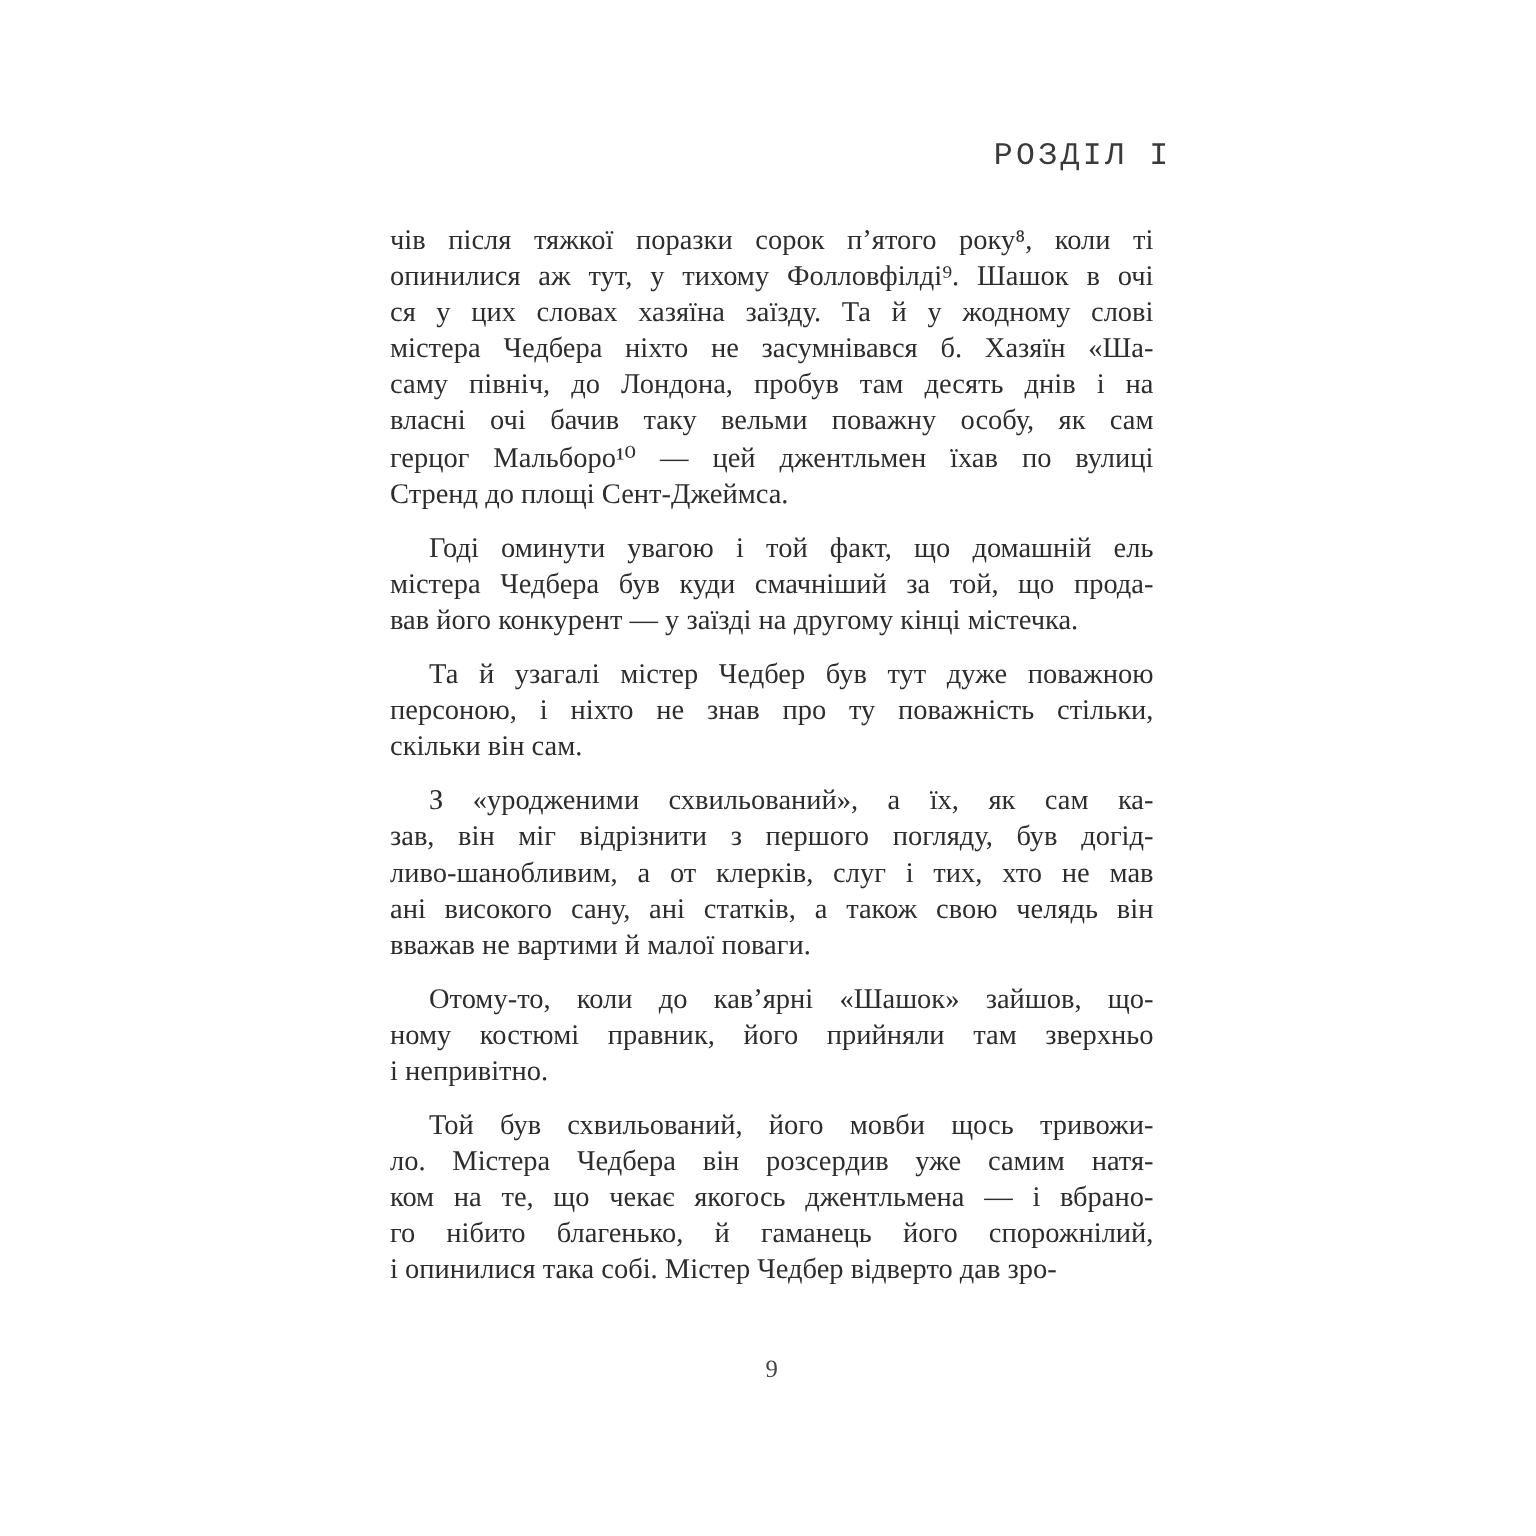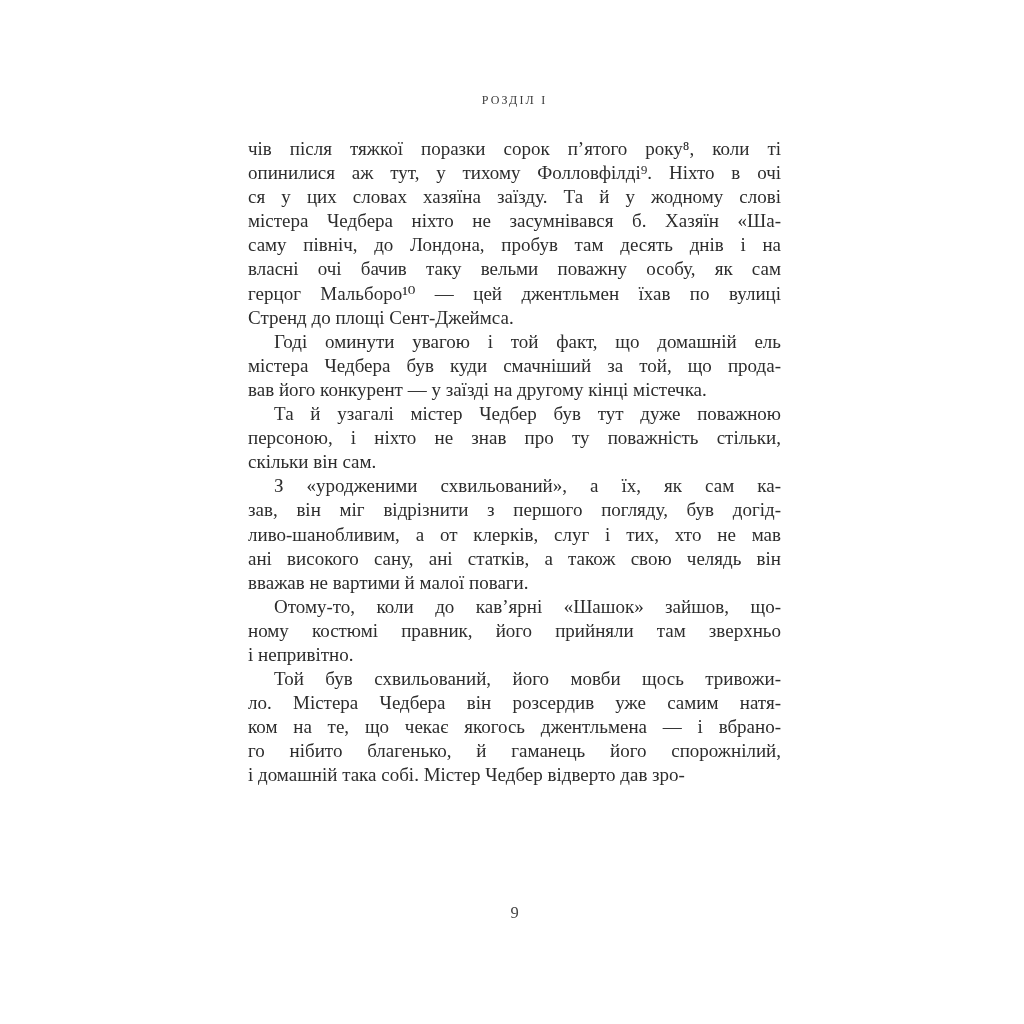--- a/index.html
+++ b/index.html
@@ -11,32 +11,33 @@
   .book-page {
     position: relative;
     width: 1024px; height: 1024px;
     background: #ffffff;
     font-family: "Liberation Serif", "DejaVu Serif", serif;
     color: #2d2d2d;
   }
   .chapter-heading {
     position: absolute;
     top: 93px; left: 248px; width: 533px;
-    text-align: center;
-    font-size: 12px;
+    text-align: right;
+    font-size: 21px;
     letter-spacing: 2.2px;
     color: #3a3a3a;
+    font-family: Liberation Mono, monospace;
   }
   .text-block {
     position: absolute;
     top: 137px; left: 248px; width: 533px;
     font-size: 19px;
     line-height: 24.1px;
   }
-  .paragraph { margin: 0; padding: 0; }
+  .paragraph { margin: 12px; padding: 0; }
   .line {
     height: 24.1px;
     text-align: justify;
     text-align-last: justify;
     white-space: normal;
   }
   .line.last { text-align-last: left; }
   .line.indent { text-indent: 26px; font-family: Liberation Serif, serif; }
   .page-number {
     position: absolute;
@@ -48,21 +49,21 @@
 </style>
 </head>
 <body>
 
 <div class="book-page">
   <div class="chapter-heading">РОЗДІЛ I</div>
 
   <div class="text-block">
       <div class="paragraph">
         <div class="line">чів після тяжкої поразки сорок п’ятого року⁸, коли ті</div>
-        <div class="line">опинилися аж тут, у тихому Фолловфілді⁹. Ніхто в очі</div>
+        <div class="line">опинилися аж тут, у тихому Фолловфілді⁹. Шашок в очі</div>
         <div class="line">ся у цих словах хазяїна заїзду. Та й у жодному слові</div>
         <div class="line">містера Чедбера ніхто не засумнівався б. Хазяїн «Ша-</div>
         <div class="line">саму північ, до Лондона, пробув там десять днів і на</div>
         <div class="line">власні очі бачив таку вельми поважну особу, як сам</div>
         <div class="line">герцог Мальборо¹⁰ — цей джентльмен їхав по вулиці</div>
         <div class="line last">Стренд до площі Сент-Джеймса.</div>
       </div>
       <div class="paragraph">
         <div class="line indent">Годі оминути увагою і той факт, що домашній ель</div>
         <div class="line">містера Чедбера був куди смачніший за той, що прода-</div>
@@ -83,18 +84,18 @@
       <div class="paragraph">
         <div class="line indent">Отому-то, коли до кав’ярні «Шашок» зайшов, що-</div>
         <div class="line">ному костюмі правник, його прийняли там зверхньо</div>
         <div class="line last">і непривітно.</div>
       </div>
       <div class="paragraph">
         <div class="line indent">Той був схвильований, його мовби щось тривожи-</div>
         <div class="line">ло. Містера Чедбера він розсердив уже самим натя-</div>
         <div class="line">ком на те, що чекає якогось джентльмена — і вбрано-</div>
         <div class="line">го нібито благенько, й гаманець його спорожнілий,</div>
-        <div class="line last">і домашній така собі. Містер Чедбер відверто дав зро-</div>
+        <div class="line last">і опинилися така собі. Містер Чедбер відверто дав зро-</div>
       </div>
     </div>
 
   <div class="page-number">9</div>
 </div>
 
 </body></html>

